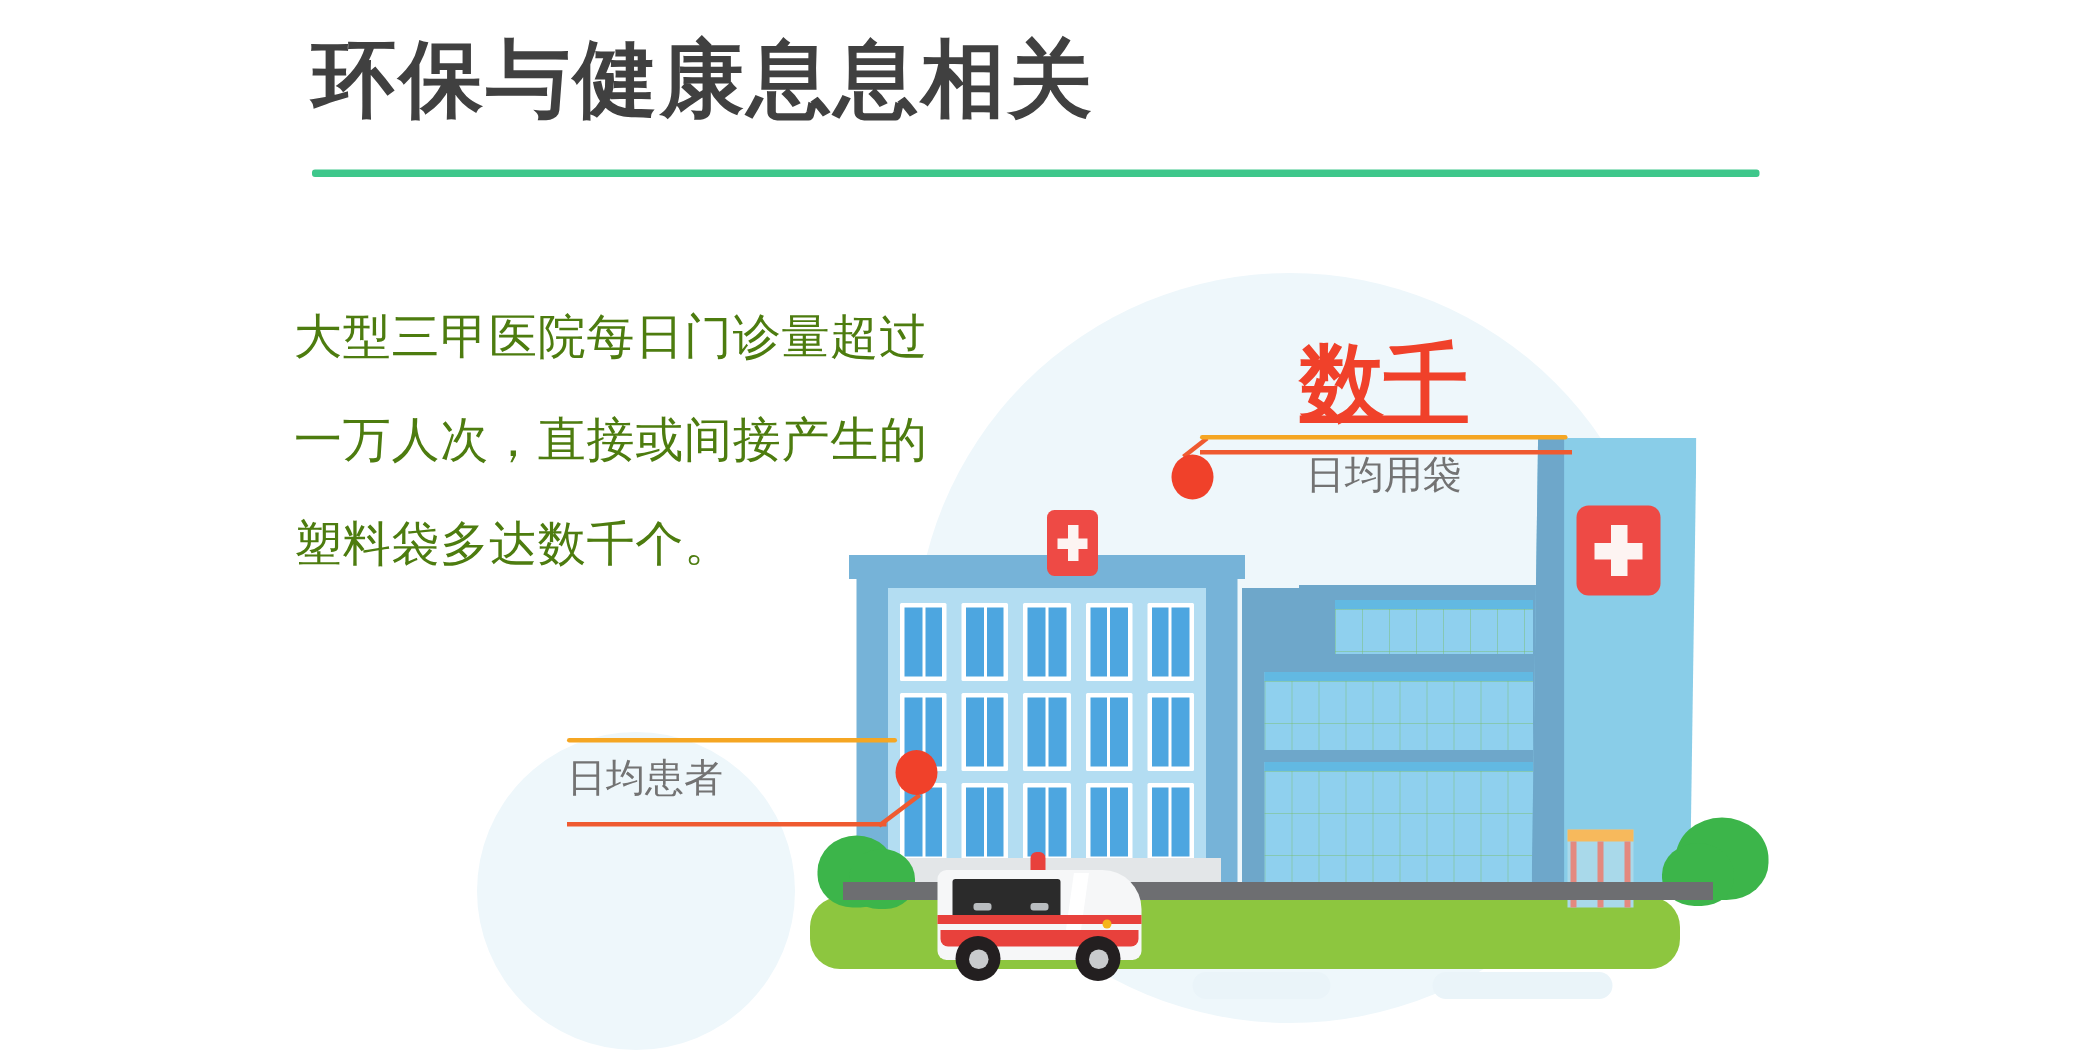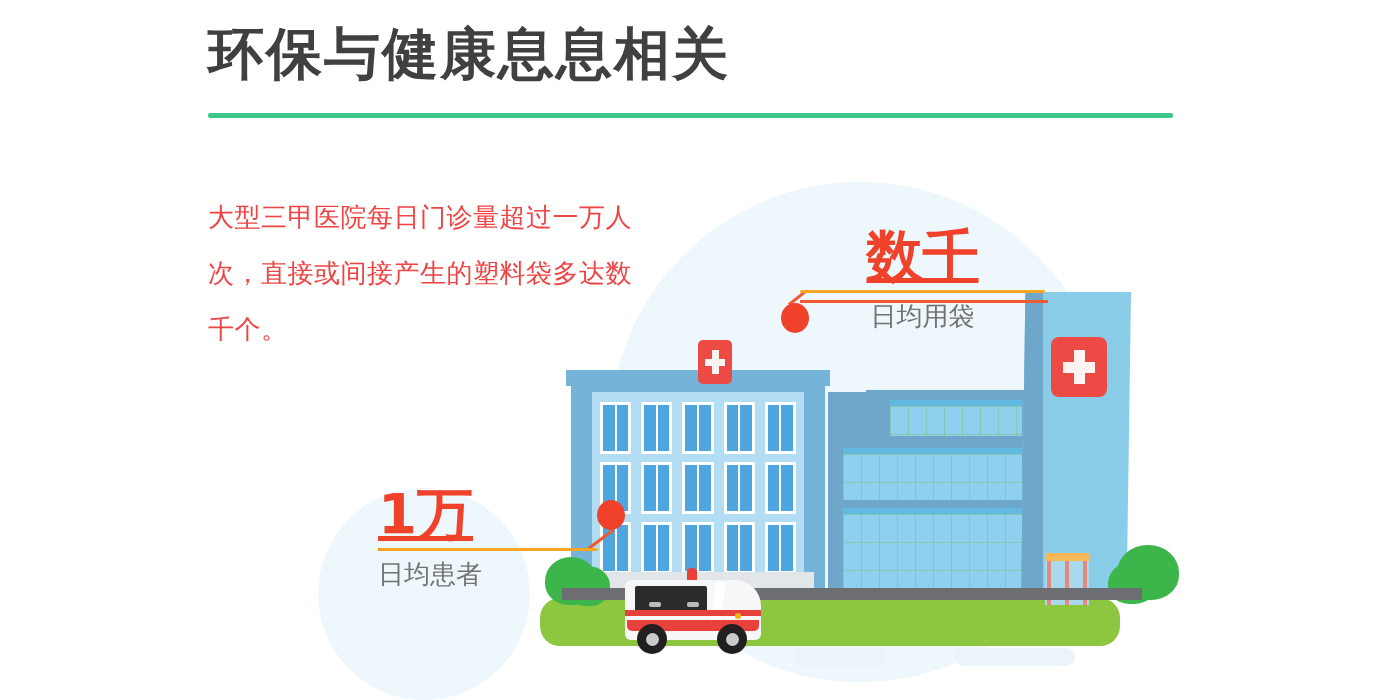--- a/index.html
+++ b/index.html
@@ -56,25 +56,25 @@
     top: 113px;
     width: 965px;
     height: 5px;
     background: #3ec78b;
     border-radius: 2px;
   }
 
   
   .body-text {
     position: absolute;
-    left: 208px;
+    left: 196px;
     top: 190px;
     width: 430px;
-    font-size: 26px;
-    color: #ef4444;
+    font-size: 32px;
+    color: #4d7c0f;
     line-height: 2.15;
     letter-spacing: 0.5px;
   }
 
   
   .callout { position: absolute; }
   .callout .big-num {
     font-size: 56px;
     font-weight: bold;
     color: #f0412a;
@@ -528,18 +528,17 @@
     <div class="big-num">数千</div>
     <div class="rule"></div>
     <div class="sub">日均用袋</div>
   </div>
 
   <div class="leader" style="left:378px; top:548px; width:213px;"></div>
   <div class="leader" style="left:586px; top:549px; width:34px; transform:rotate(-37deg); transform-origin:left center;"></div>
   <div class="dot" id="dot-patients"></div>
 
   <div class="callout" id="callout-patients">
-    <div class="big-num">1万</div>
     <div class="rule"></div>
     <div class="sub">日均患者</div>
   </div>
 
 </div>
 
 </body></html>

